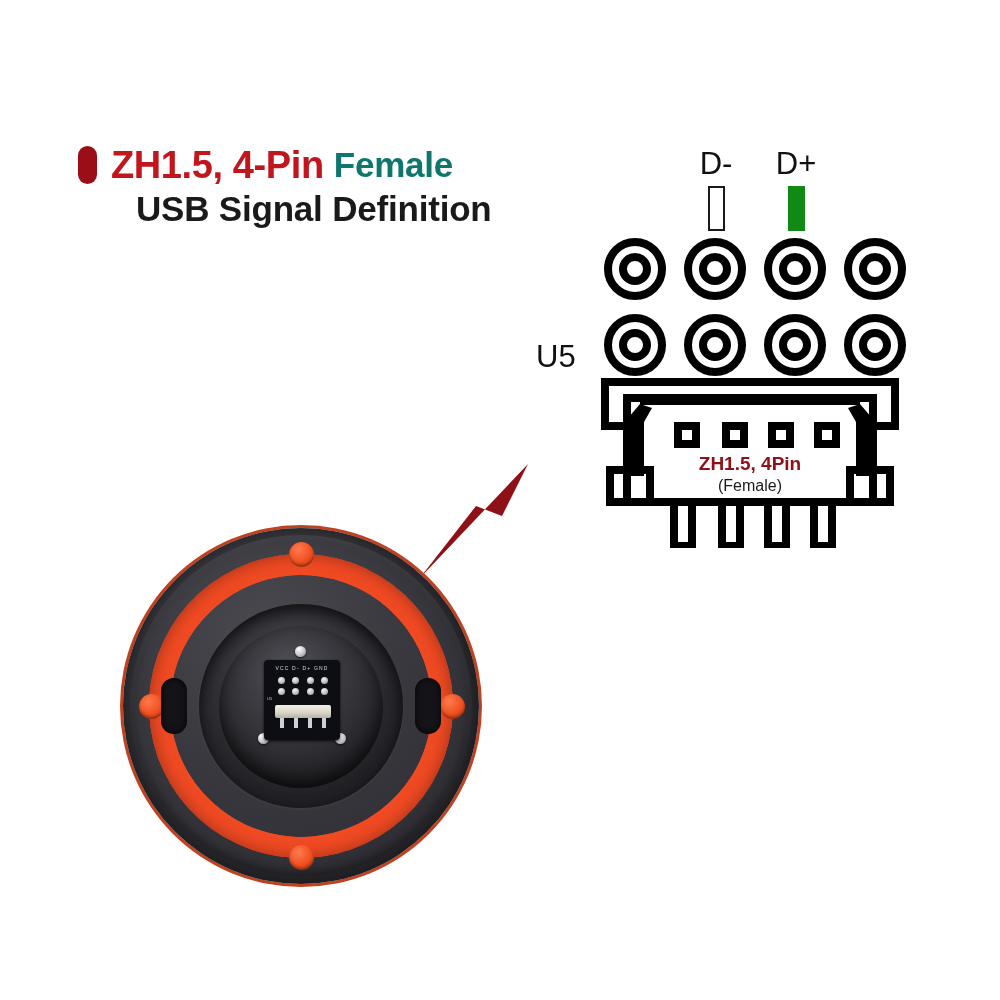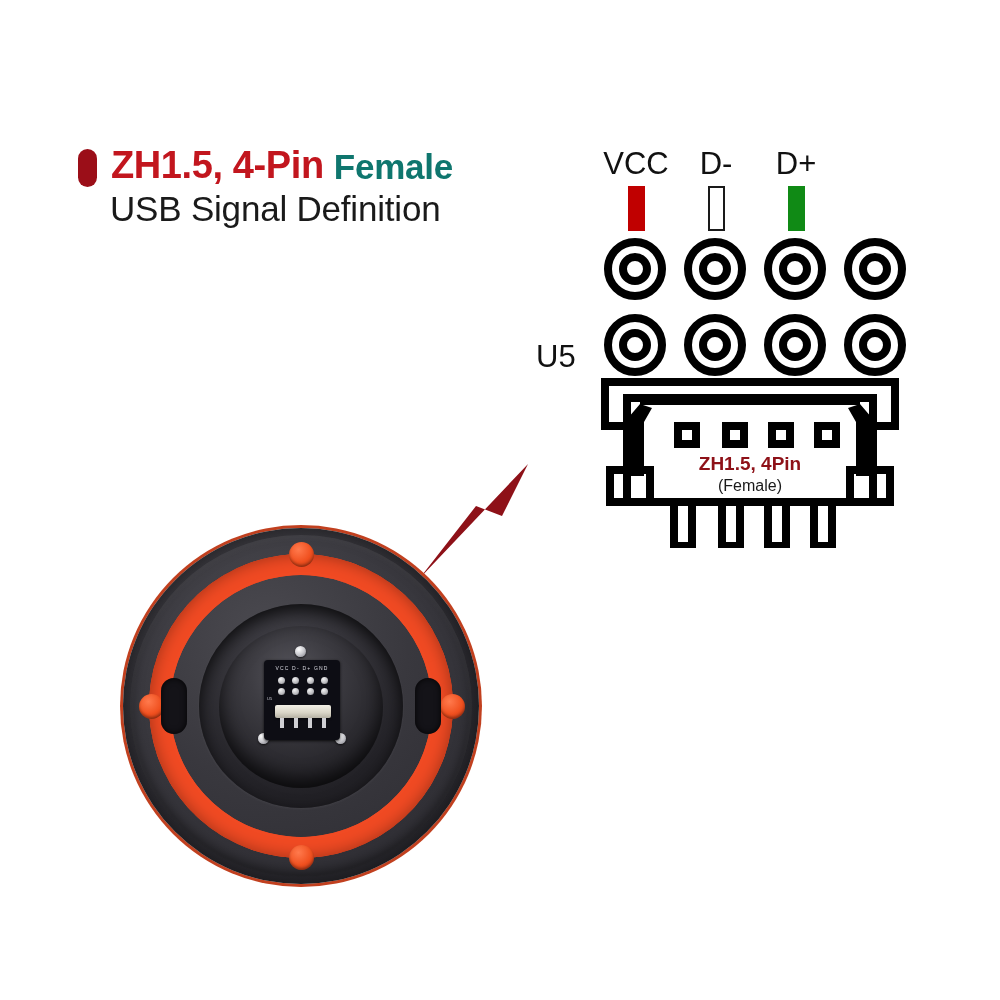--- a/index.html
+++ b/index.html
@@ -25,21 +25,21 @@
 
   
   .title-block {
     position: absolute;
     left: 78px;
     top: 143px;
     width: 460px;
   }
   .title-line1 {
     display: flex;
-    align-items: flex-end;
+    align-items: center;
     height: 44px;
     white-space: nowrap;
   }
   .title-bullet {
     width: 19px;
     height: 38px;
     border-radius: 10px;
     background: #9B0E18;
     flex: 0 0 auto;
     margin-right: 14px;
@@ -52,23 +52,23 @@
   }
   .title-black {
     font-size: 35px;
     font-weight: bold;
     color: #0f766e;
     letter-spacing: -0.2px;
     margin-left: 10px;
   }
   .title-line2 {
     margin-top: 2px;
-    margin-left: 32px;
+    margin-left: 58px;
     font-size: 35px;
-    font-weight: normal;
+    font-weight: bold;
     color: #1A1A1A;
     letter-spacing: -0.2px;
     white-space: nowrap;
   }
 
   
   .pin-header {
     position: absolute;
     left: 596px;
     top: 145px;
@@ -322,24 +322,20 @@
     <div class="title-line1">
       <span class="title-bullet"></span>
       <span class="title-red">ZH1.5, 4-Pin</span>
       <span class="title-black">Female</span>
     </div>
     <div class="title-line2">USB Signal Definition</div>
   </div>
 
   <div class="pin-header">
 
-    <div class="pin-col" style="left:0px;top:0px;">
-      <div class="pin-label">VCC</div>
-      <div class="wire-swatch" style="background:#C00000;border:2px solid #C00000;"></div>
-    </div>
 
     <div class="pin-col" style="left:80px;top:0px;">
       <div class="pin-label">D-</div>
       <div class="wire-swatch" style="background:#FFFFFF;border:2px solid #1A1A1A;"></div>
     </div>
 
     <div class="pin-col" style="left:160px;top:0px;">
       <div class="pin-label">D+</div>
       <div class="wire-swatch" style="background:#108A15;border:2px solid #108A15;"></div>
     </div>

